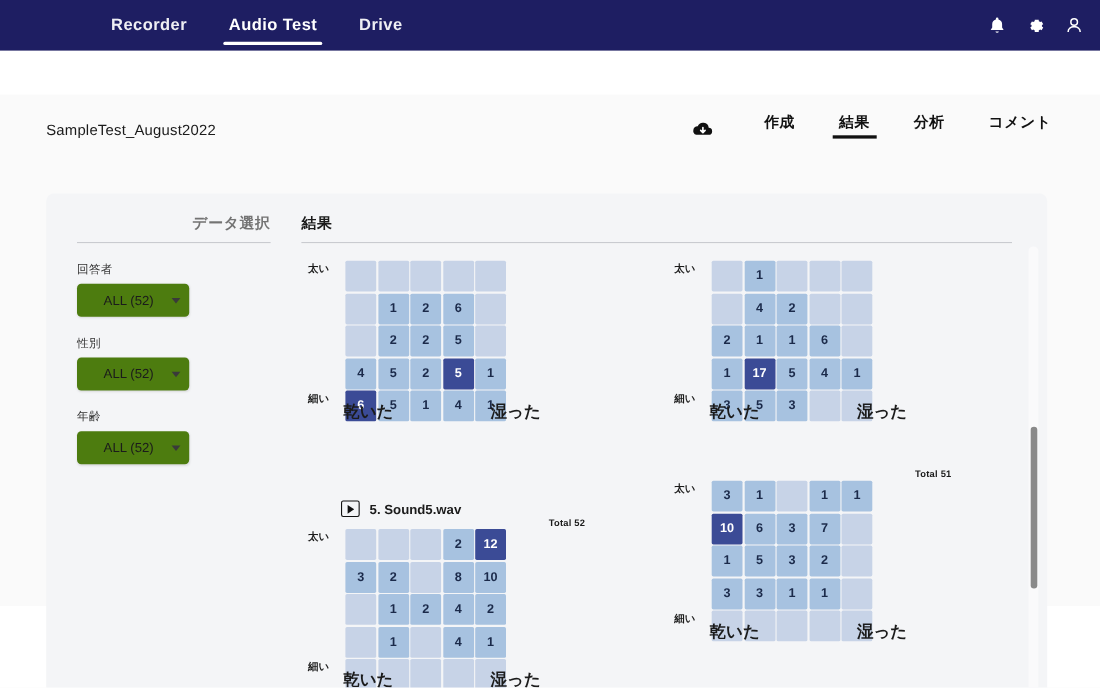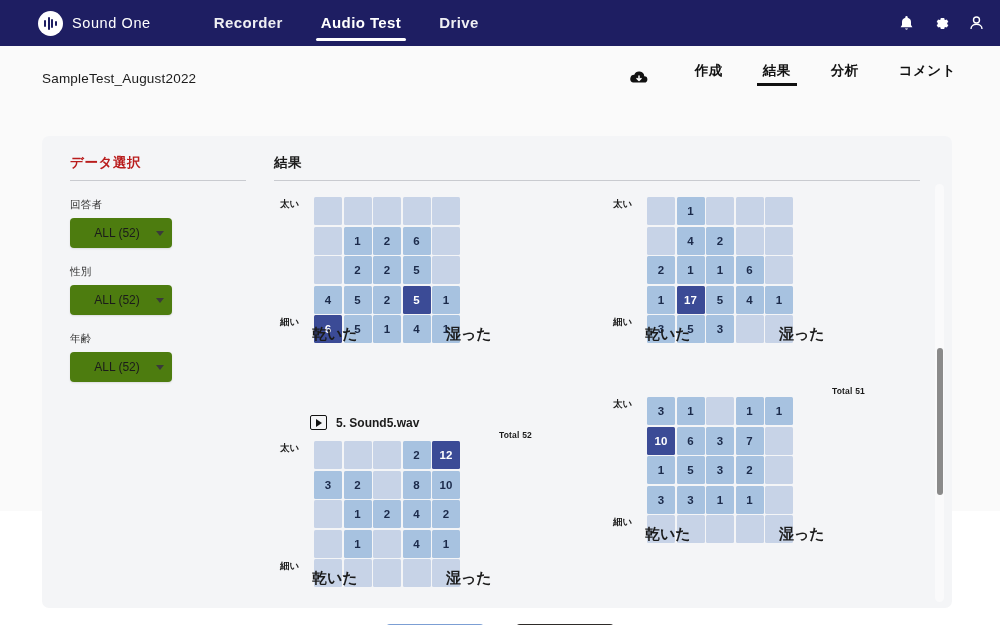--- a/index.html
+++ b/index.html
@@ -44,21 +44,21 @@
   }
   .mtab.active { opacity: 1; }
   .mtab.active::after {
     content: ""; position: absolute; left: 14px; right: 14px; bottom: 5px;
     height: 3px; background: #ffffff; border-radius: 2px;
   }
   #top-icons { margin-left: auto; display: flex; align-items: center; gap: 19px; }
   #top-icons svg { display: block; }
 
   
-  #page { background: #fafafa; height: 465px; position: relative; }
+  #page { background: #fafafa; height: 465px; position: relative; margin-top: 40px; }
   #subheader {
     display: flex; align-items: flex-end;
     padding: 14px 24px 0 42px; height: 40px;
   }
   #doc-title { font-size: 13.5px; color: #1b1b1b; font-weight: 500; letter-spacing: .2px; }
   #sub-tabs { margin-left: auto; display: flex; align-items: flex-end; gap: 0; }
   #download-btn { margin-right: 26px; cursor: pointer; display:flex; align-items:center; }
   .stab {
     font-size: 13.5px; font-weight: 700; color: #111; padding: 0 20px 6px 20px;
     position: relative; cursor: pointer; letter-spacing: .5px;
@@ -71,22 +71,22 @@
   
   #card {
     position: absolute; left: 42px; top: 90px; width: 910px; height: 472px;
     background: #f4f5f7; border-radius: 7px;
     display: flex;
   }
 
   
   #sidebar { width: 232px; padding: 18px 0 0 28px; flex-shrink: 0; }
   .panel-title {
-    font-size: 13.5px; font-weight: 700; color: #b91c1c; letter-spacing: .6px;
-    padding-bottom: 8px; border-bottom: 1px solid #c9cbd0; width: 176px;
+    font-size: 13.5px; font-weight: 700; color: #737373; letter-spacing: .6px;
+    padding-bottom: 8px; border-bottom: 1px solid #c9cbd0; width: 176px; text-align: right;
   }
   .field { margin-top: 17px; }
   .field-label { font-size: 10.5px; color: #333; margin-bottom: 6px; letter-spacing: .3px; }
   .select {
     width: 102px; height: 30px; background: #4d7c0f; border-radius: 4px;
     display: flex; align-items: center; padding: 0 8px;
     font-size: 12px; color: #1b1b1b; cursor: pointer;
     box-shadow: 0 1px 2px rgba(0,0,0,.10);
   }
   .select .val { flex: 1; text-align: center; font-weight: 500; }
@@ -176,29 +176,20 @@
     font-size: 11.5px; font-weight: 700; letter-spacing: .8px; cursor: pointer;
     font-family: inherit;
   }
   #save-btn { background: #7c9fd4; color: #ffffff; }
   #cancel-btn { background: #2e2b29; color: #ffffff; }
 </style>
 </head>
 <body>
 
 <div id="topbar">
-  <div id="brand">
-    <span class="logo-circle">
-      <i></i>
-        <i></i>
-        <i></i>
-        <i></i>
-    </span>
-    <span id="brand-name">Sound One</span>
-  </div>
 
   <div id="main-tabs">
     <div class="mtab">Recorder</div>
     <div class="mtab active">Audio Test</div>
     <div class="mtab">Drive</div>
   </div>
 
   <div id="top-icons">
     <span>
       <svg width="15" height="17" viewBox="0 0 15 17">

